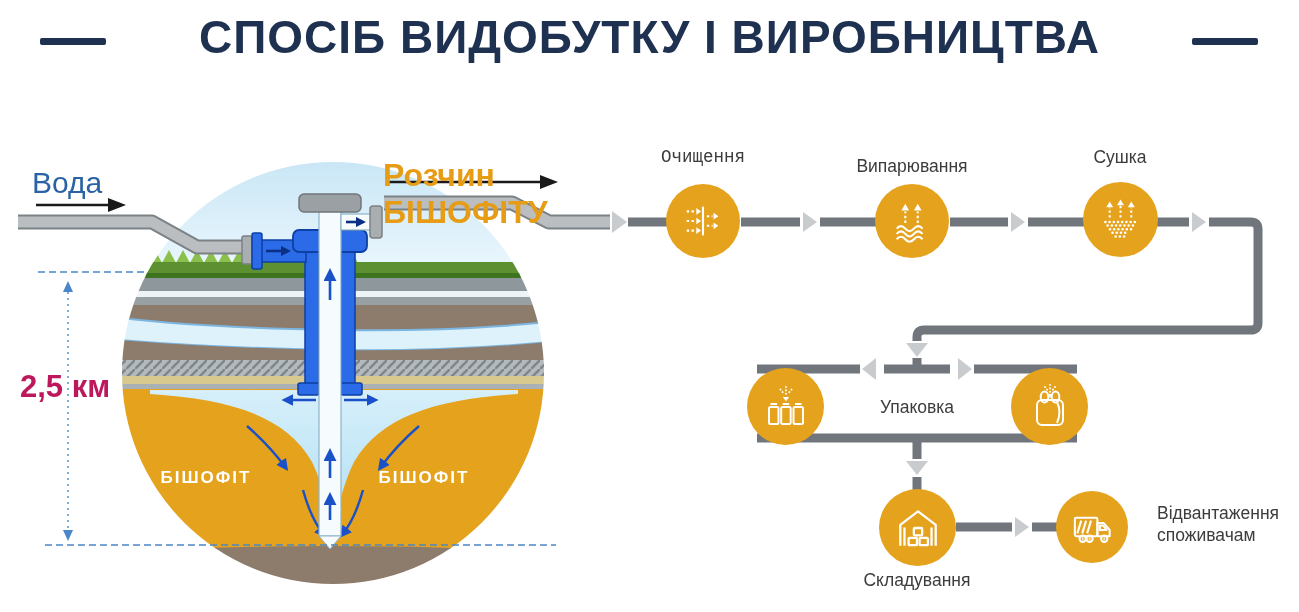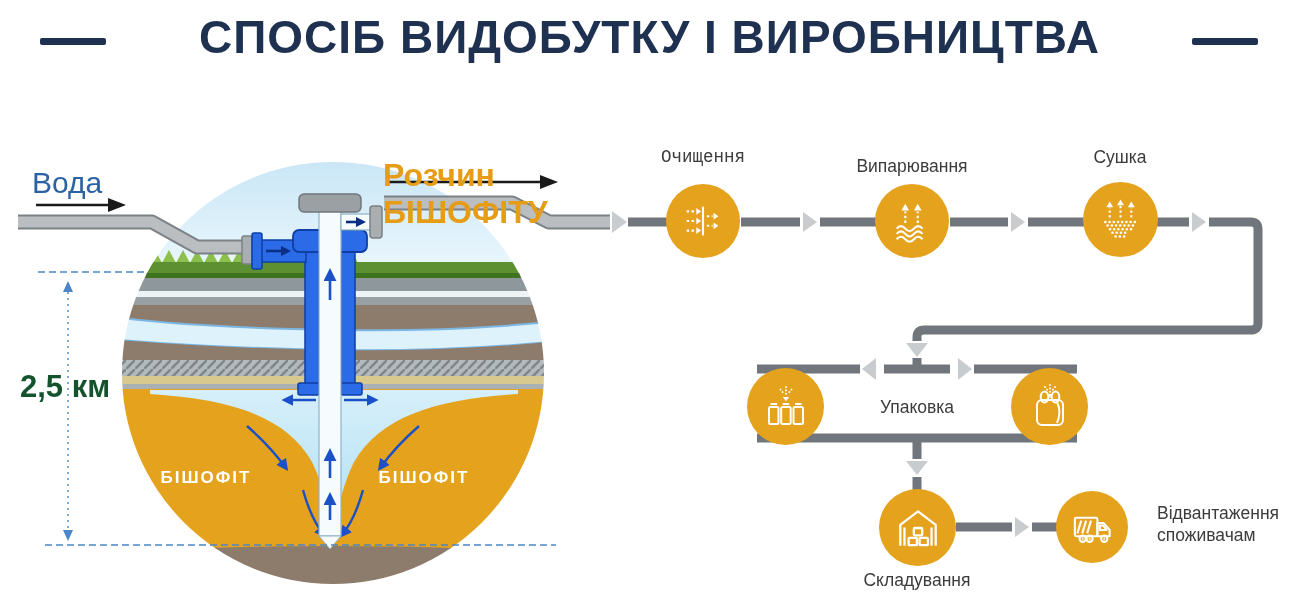--- a/index.html
+++ b/index.html
@@ -7,21 +7,21 @@
          font-family:"Liberation Sans",sans-serif;}
   .page-title{position:absolute;left:0;right:0;top:10px;text-align:center;
               font-size:46px;font-weight:bold;color:#1f3150;letter-spacing:1px;}
   .title-dash{position:absolute;top:38px;width:66px;height:7px;background:#1f3150;border-radius:2px;}
   .dash-l{left:40px;} .dash-r{left:1192px;}
   svg.canvas{position:absolute;left:0;top:0;}
   .lbl{position:absolute;color:#3c3c3c;font-size:17.5px;line-height:1.25;}
   .lbl-c{text-align:center;}
   .water-lbl{left:32px;top:164px;font-size:30px;font-weight:normal;color:#2b62a3;}
   .brine-lbl{left:383px;top:110px;font-size:32px;font-weight:bold;color:#e79c15;line-height:1.15;margin-top:47px;}
-  .depth-lbl{left:20px;top:368px;font-size:31px;font-weight:bold;color:#14532d;}
+  .depth-lbl{left:20px;top:368px;font-size:31px;font-weight:bold;color:#be185d;}
   .deposit-lbl{position:absolute;top:468px;width:140px;text-align:center;color:#fff;
                font-size:17px;font-weight:bold;letter-spacing:2px;}
   .dep-l{left:136px;} .dep-r{left:354px;}
   .step-circle{position:absolute;border-radius:50%;background:#e5a21d;
                display:flex;align-items:center;justify-content:center;}
   .c-cleaning{left:666px;top:184px;width:74px;height:74px;}
   .c-evaporation{left:875px;top:184px;width:74px;height:74px;}
   .c-drying{left:1083px;top:182px;width:75px;height:75px;}
   .c-jars{left:747px;top:368px;width:77px;height:77px;}
   .c-bag{left:1011px;top:368px;width:77px;height:77px;}

